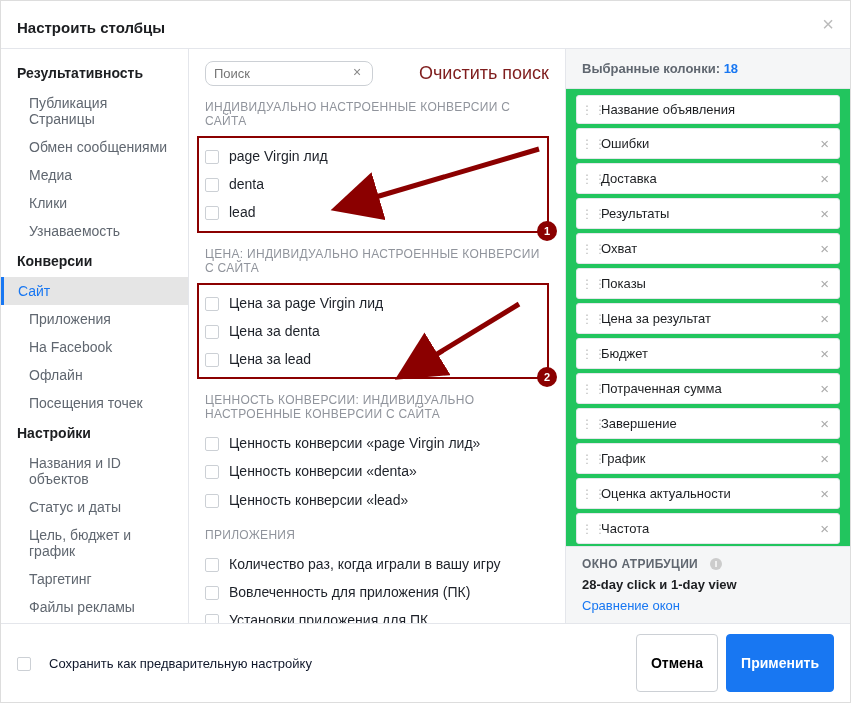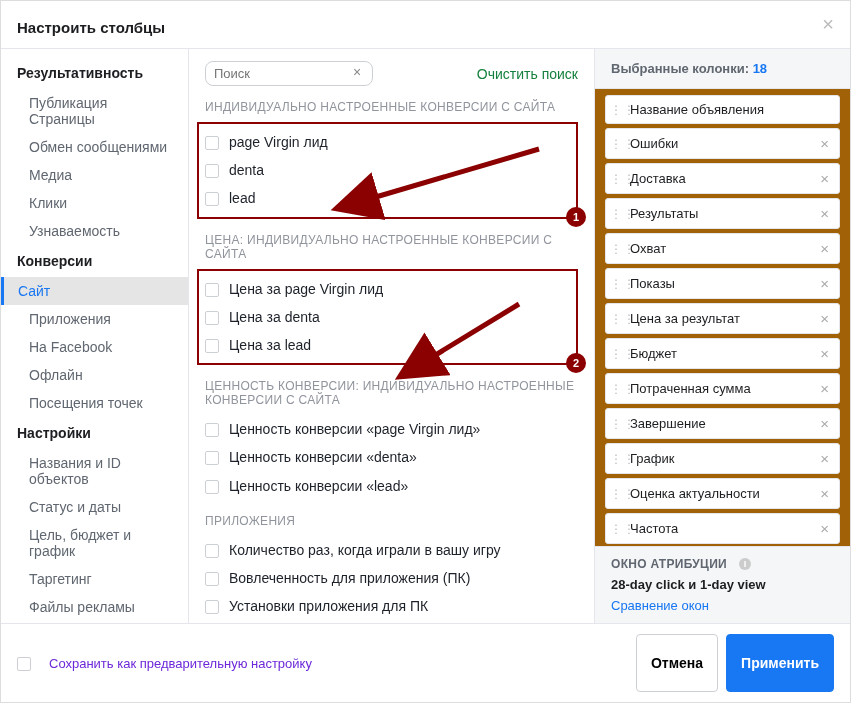--- a/index.html
+++ b/index.html
@@ -11,42 +11,42 @@
 .modal-body{flex:1;display:flex;overflow:hidden}
 .sidebar{width:188px;border-right:1px solid #e4e6eb;overflow-y:auto;padding:8px 0}
 .side-head{font-weight:700;padding:8px 16px;font-size:14px}
 .side-item{padding:6px 16px 6px 28px;color:#606770;cursor:pointer;font-size:14px}
 .side-item.active{color:#1877f2;border-left:3px solid #1877f2;padding-left:14px;background:#e5e5e5}
 .center{flex:1;padding:12px 16px;overflow-y:auto;overflow-x:hidden;position:relative}
 .search-row{display:flex;align-items:center;margin-bottom:12px}
 .search-wrap{position:relative;flex:1;margin-right:auto}
 .search-input{width:168px;padding:4px 24px 4px 8px;border:1px solid #ccd0d5;border-radius:8px;font-size:13px;color:#606770}
 .search-clear{position:absolute;left:148px;top:3px;color:#888;cursor:pointer;font-size:14px}
-.clear-search{color:#15803d;font-size:14px;cursor:pointer}
+.clear-search{color:#7f1d1d;font-size:18px;cursor:pointer}
 .section-label{color:#90949c;font-size:12px;text-transform:uppercase;letter-spacing:0.3px;margin:14px 0 8px 0}
 .check-row{display:flex;align-items:center;padding:5px 0}
 .checkbox{width:14px;height:14px;border:1px solid #ccd0d5;border-radius:2px;margin-right:10px;flex-shrink:0;margin-top:2px;cursor:pointer}
 .check-label{font-size:14px;color:#1d2129;line-height:1.3}
 .redbox{border:2px solid #8b0000;padding:4px 6px;margin-left:-8px;position:relative}
 .badge{position:absolute;width:20px;height:20px;background:#8b0000;color:#fff;border-radius:50%;display:flex;align-items:center;justify-content:center;font-size:11px;font-weight:700}
-.right-panel{width:256px;border-left:1px solid #e4e6eb;background:#a16207;display:flex;flex-direction:column;overflow:hidden}
+.right-panel{width:285px;border-left:1px solid #e4e6eb;background:#22c55e;display:flex;flex-direction:column;overflow:hidden}
 .right-header{padding:12px 16px;font-size:13px;color:#606770;font-weight:600;border-bottom:1px solid #e4e6eb;background:#f5f6f7}
 .right-header .count{color:#1877f2;font-weight:700}
 .col-list{flex:1;overflow-y:auto;padding:6px 10px}
 .col-item{display:flex;align-items:center;background:#fff;border:1px solid #e4e6eb;border-radius:3px;margin-bottom:4px;padding:6px 6px 6px 4px;font-size:13px}
 .drag-dots{width:14px;color:#bbb;font-size:12px;letter-spacing:1px;line-height:6px;margin-right:6px;cursor:grab}
 .col-label{flex:1;overflow:hidden;text-overflow:ellipsis}
 .col-remove{color:#aaa;cursor:pointer;font-size:15px;padding:0 4px}
 .attrib{border-top:1px solid #e4e6eb;padding:10px 16px;background:#f5f6f7}
 .attrib-title{font-size:12px;color:#606770;font-weight:700;text-transform:uppercase;letter-spacing:0.3px;display:flex;align-items:center;gap:12px}
 .info-icon{width:12px;height:12px;border-radius:50%;background:#ccc;color:#fff;font-size:9px;display:flex;align-items:center;justify-content:center}
 .attrib-val{font-size:13px;font-weight:700;margin-top:6px}
 .attrib-link{color:#1877f2;font-size:13px;margin-top:6px;cursor:pointer}
 .modal-footer{display:flex;align-items:center;padding:10px 16px;border-top:1px solid #e4e6eb;background:#fff}
-.footer-check{display:flex;align-items:center;gap:8px;color:#6d28d9;font-size:13px}
+.footer-check{display:flex;align-items:center;gap:8px;color:#0f172a;font-size:13px}
 .footer-spacer{flex:1}
 .btn{padding:20px 14px;border-radius:4px;font-size:14px;font-weight:600;cursor:pointer;border:1px solid #ccd0d5;background:#fff;margin-left:8px}
 .btn-primary{background:#1877f2;color:#fff;border-color:#1877f2}
 .arrow{position:absolute;pointer-events:none}
 .arrow svg{overflow:visible}
 </style>
 </head>
 <body>
 
 <div class="modal">

